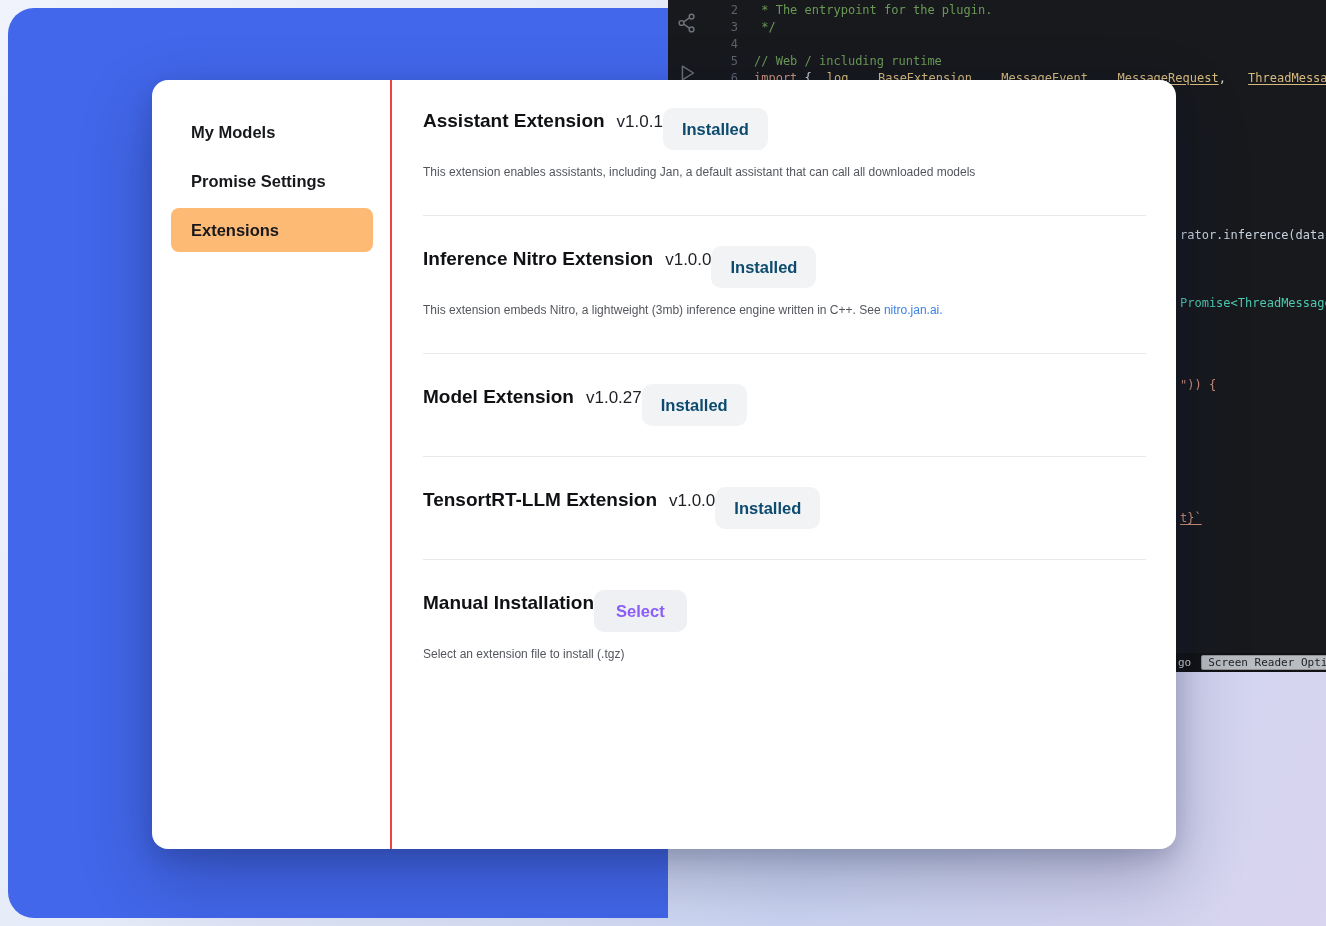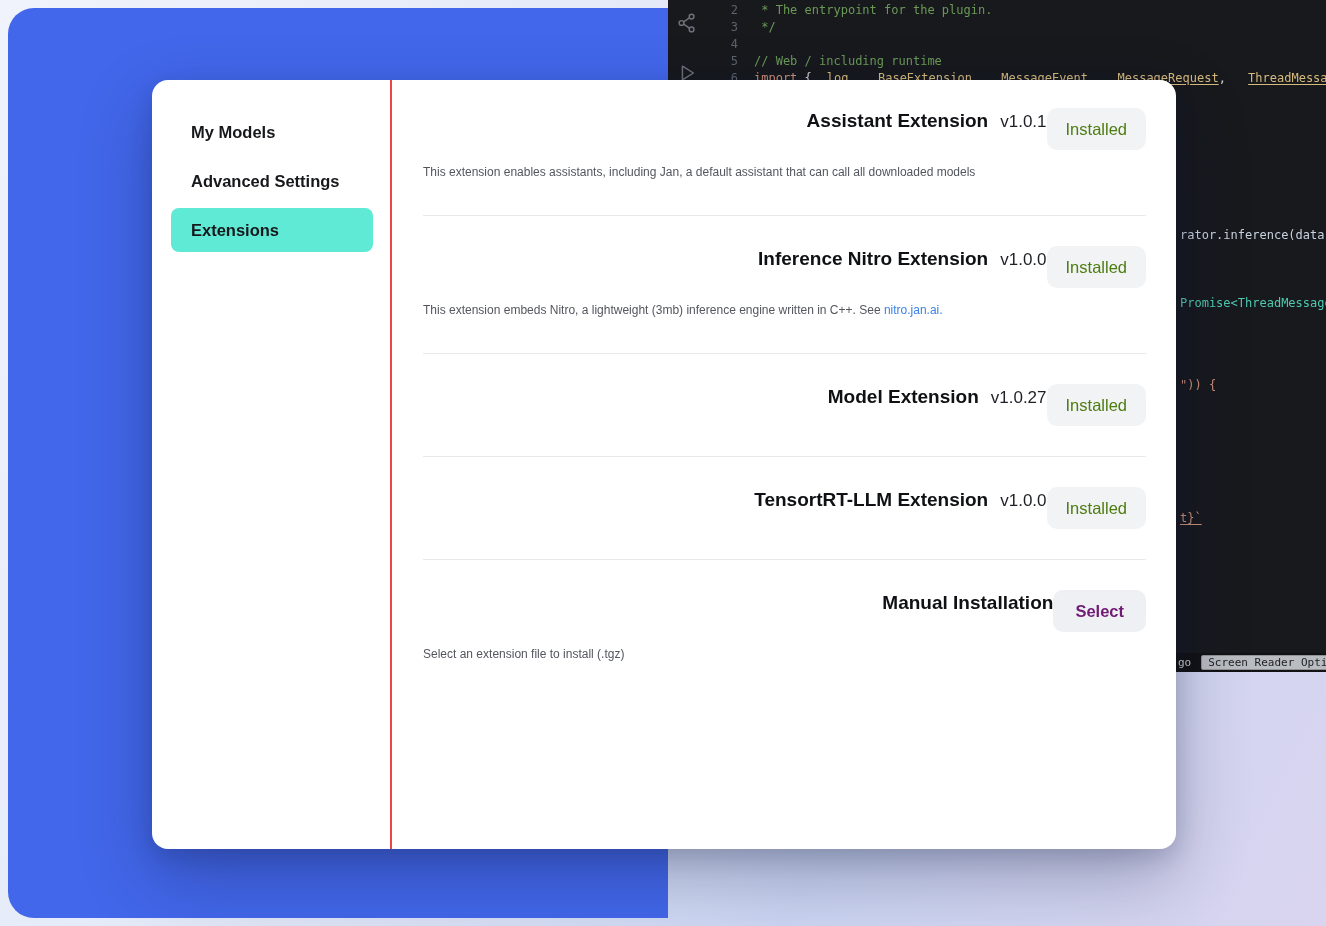--- a/index.html
+++ b/index.html
@@ -51,34 +51,34 @@
   .modal {
     position:absolute; left:152px; top:80px; width:1024px; height:769px;
     background:#ffffff; border-radius:16px; display:flex; overflow:hidden; z-index:3;
     box-shadow:0 28px 70px rgba(15,23,60,.30), 0 8px 22px rgba(15,23,60,.16);
   }
   .sidebar { width:240px; flex:none; border-right:2px solid #ef4444; padding:30px 17px 0 19px; }
   .side-item {
     height:44px; display:flex; align-items:center; padding:0 20px; margin-bottom:5px;
     border-radius:8px; font-size:16.5px; font-weight:700; color:#17181c; cursor:pointer;
   }
-  .side-item.active { background:#5eead4; }
+  .side-item.active { background:#fdba74; }
 
   .content { flex:1; padding:28px 30px 28px 31px; overflow:hidden; }
-  .sec-head { display:flex; justify-content:flex-end; align-items:flex-start; }
+  .sec-head { display:flex; justify-content:flex-start; align-items:flex-start; }
   .sec-titles { display:flex; align-items:baseline; }
   .sec-title { font-size:19px; font-weight:700; color:#101114; line-height:26px; }
   .sec-ver { font-size:17px; font-weight:400; color:#1e2026; margin-left:12px; }
   .sec-desc { margin-top:10px; font-size:12px; line-height:25px; color:#54565e; max-width:582px; }
   .btn {
     border:none; border-radius:10px; background:#f2f3f5; height:42px; padding:0 19px;
     font-size:16.5px; font-weight:500; font-family:inherit; cursor:pointer; flex:none;
   }
-  .btn.installed { color:#4d7c0f; }
-  .btn.select { color:#701a75; font-weight:700; background:#eef0f3; padding:0 22px; }
+  .btn.installed { color:#0c4a6e;font-weight:bold; }
+  .btn.select { color:#8b5cf6; font-weight:700; background:#eef0f3; padding:0 22px; }
   .divider { border:none; border-top:1px solid #e9e9ec; margin:30px 0; }
   .link { color:#3c82e8; text-decoration:none; cursor:pointer;margin-top:8px; }
 </style>
 </head>
 <body>
 
 <div class="editor">
   <div class="activity-bar">
     <button class="act-btn">
       <svg width="22" height="22" viewBox="0 0 24 24" fill="none" stroke="#8a8f98" stroke-width="1.6">
@@ -113,21 +113,21 @@
     <span class="sr-box">Screen Reader Optimized</span>
   </div>
 </div>
 
 <div class="blue-panel"></div>
 
 <div class="modal">
 
   <nav class="sidebar">
     <div class="side-item">My Models</div>
-    <div class="side-item">Advanced Settings</div>
+    <div class="side-item">Promise Settings</div>
     <div class="side-item active">Extensions</div>
   </nav>
 
   <main class="content">
 
     <section class="section">
       <div class="sec-head">
         <div class="sec-titles">
           <span class="sec-title">Assistant Extension</span>
           <span class="sec-ver">v1.0.1</span>

